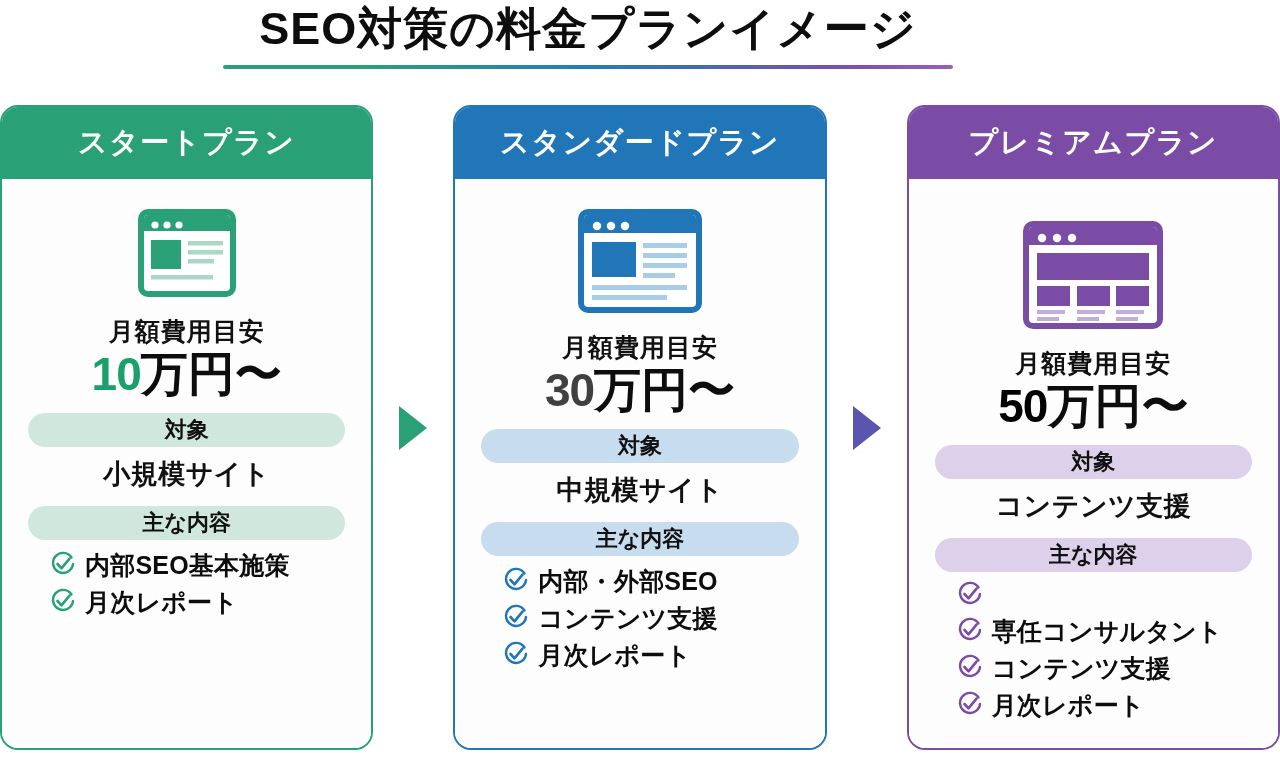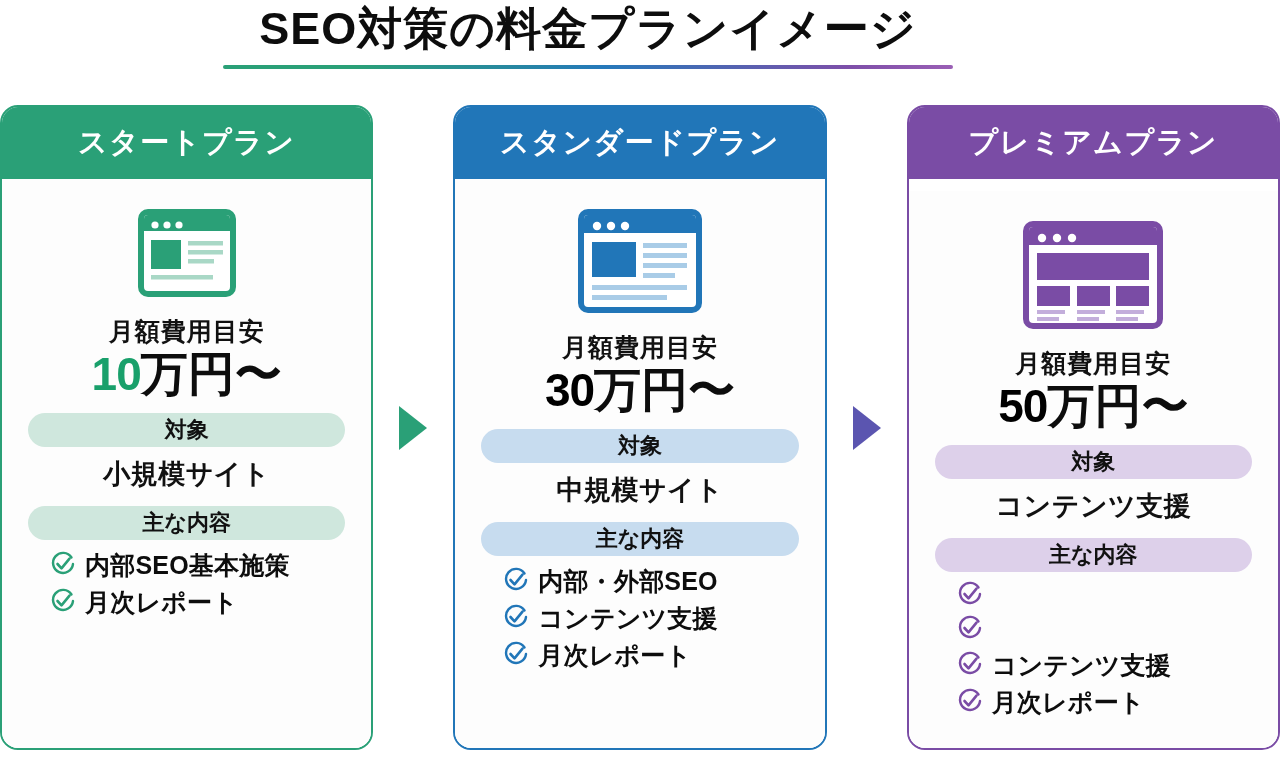--- a/index.html
+++ b/index.html
@@ -107,21 +107,21 @@
     margin-bottom: 12px;
     white-space: nowrap;
   }
   .price-num {
     font-size: 46px;
     font-weight: 700;
     line-height: 1;
     letter-spacing: -1px;
   }
   .card.green  .price-num { color: #19a06b; }
-  .card.blue   .price-num { color: #000000; }
+  .card.blue   .price-num { color: #404040; }
   .card.purple .price-num { color: #000000; }
   .price-unit {
     font-size: 47px;
     font-weight: 700;
     color: #0d0d0d;
     line-height: 1;
     letter-spacing: 0;
   }
 
   
@@ -371,20 +371,21 @@
             </svg>
           </span>
         </div>
         <div class="feature-item">
           <span class="check-icon">
             <svg width="26" height="26" viewBox="0 0 26 26" xmlns="http://www.w3.org/2000/svg">
               <path d="M21.5 6.5 A10 10 0 1 0 23 13" fill="none" stroke="#7a4ca5" stroke-width="2.4" stroke-linecap="round"></path>
               <path d="M7.5 13 L11.5 17.3 L19.5 7.6" fill="none" stroke="#7a4ca5" stroke-width="2.6" stroke-linecap="round" stroke-linejoin="round"></path>
             </svg>
           </span>
+          <span class="feature-text">専任コンサルタント</span>
         </div>
         <div class="feature-item">
           <span class="check-icon">
             <svg width="26" height="26" viewBox="0 0 26 26" xmlns="http://www.w3.org/2000/svg">
               <path d="M21.5 6.5 A10 10 0 1 0 23 13" fill="none" stroke="#7a4ca5" stroke-width="2.4" stroke-linecap="round"></path>
               <path d="M7.5 13 L11.5 17.3 L19.5 7.6" fill="none" stroke="#7a4ca5" stroke-width="2.6" stroke-linecap="round" stroke-linejoin="round"></path>
             </svg>
           </span>
           <span class="feature-text">コンテンツ支援</span>
         </div>

